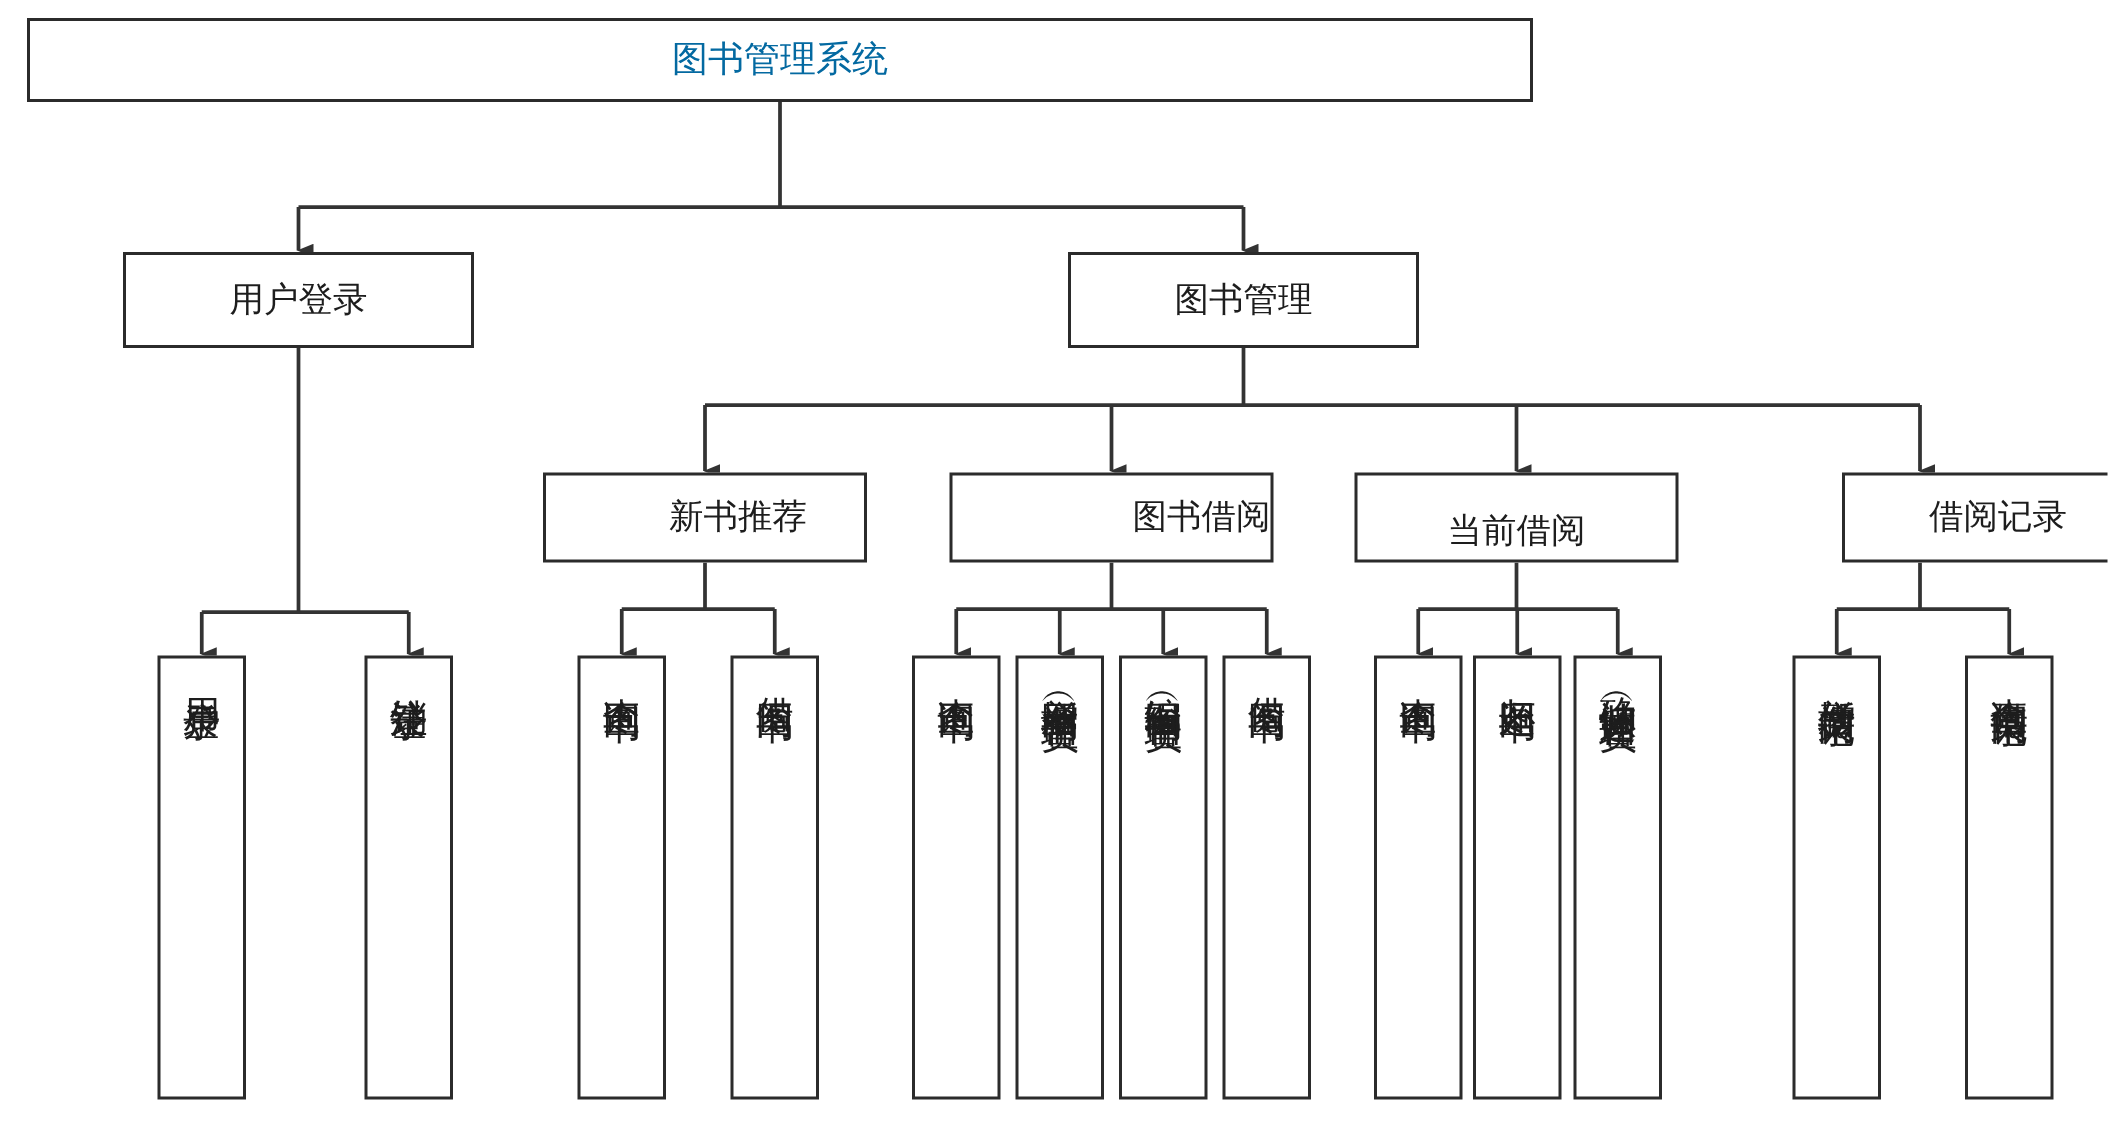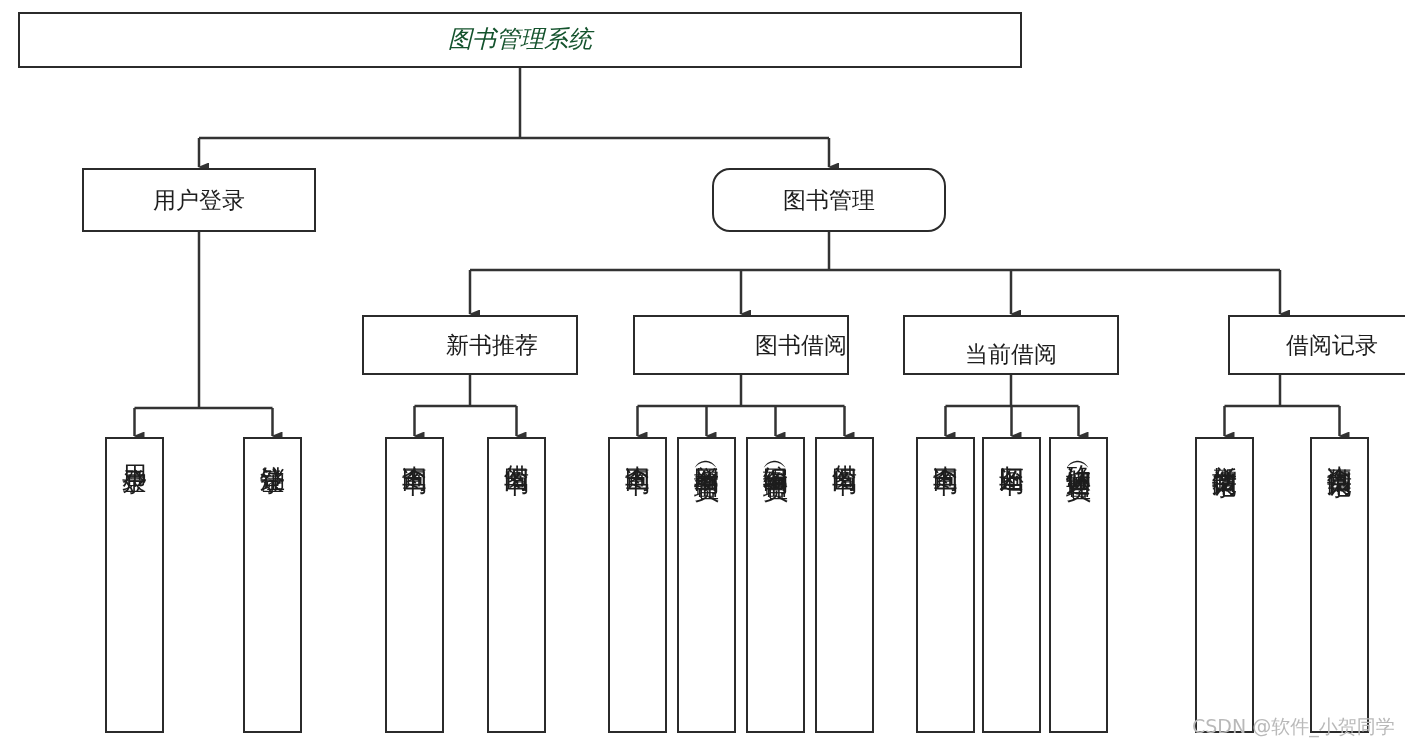--- a/index.html
+++ b/index.html
@@ -113,26 +113,26 @@
         <line x1="1078.5" y1="406" x2="1078.5" y2="436" stroke="#333333" stroke-width="2.5" marker-end="url(#arrowhead)"></line>
         <line x1="1280" y1="375" x2="1280" y2="406" stroke="#333333" stroke-width="2.5"></line>
         <line x1="1224.5" y1="406" x2="1339.5" y2="406" stroke="#333333" stroke-width="2.5"></line>
         <line x1="1224.5" y1="406" x2="1224.5" y2="436" stroke="#333333" stroke-width="2.5" marker-end="url(#arrowhead)"></line>
         <line x1="1339.5" y1="406" x2="1339.5" y2="436" stroke="#333333" stroke-width="2.5" marker-end="url(#arrowhead)"></line>
       </g>
   </svg>
 
   <div id="node-layer">
       <div class="node horizontal root" style="left: 18px; top: 12px; width: 1004px; height: 56px; border-color: rgb(43, 43, 43); background: rgb(255, 255, 255);">
-        <span class="node-label" style="color: #14532d; font-style: italic;">图书管理系统</span>
+        <span class="node-label" style="color: #0369a1;">图书管理系统</span>
       </div>
       <div class="node horizontal" style="left: 82px; top: 168px; width: 234px; height: 64px; border-color: rgb(43, 43, 43); background: rgb(255, 255, 255);">
         <span class="node-label" style="color: rgb(29, 29, 29);">用户登录</span>
       </div>
-      <div class="node horizontal" style="left: 712px; top: 168px; width: 234px; height: 64px; border-color: rgb(43, 43, 43); background: rgb(255, 255, 255); border-radius: 18px;">
+      <div class="node horizontal" style="left: 712px; top: 168px; width: 234px; height: 64px; border-color: rgb(43, 43, 43); background: rgb(255, 255, 255);">
         <span class="node-label" style="color: rgb(29, 29, 29);">图书管理</span>
       </div>
       <div class="node horizontal" style="left: 362px; top: 315px; width: 216px; height: 60px; border-color: rgb(43, 43, 43); background: rgb(255, 255, 255); padding-left: 44px;">
         <span class="node-label" style="color: rgb(29, 29, 29);">新书推荐</span>
       </div>
       <div class="node horizontal" style="left: 633px; top: 315px; width: 216px; height: 60px; border-color: rgb(43, 43, 43); background: rgb(255, 255, 255); justify-content: flex-end;">
         <span class="node-label" style="color: rgb(29, 29, 29);">图书借阅</span>
       </div>
       <div class="node horizontal" style="left: 903px; top: 315px; width: 216px; height: 60px; border-color: rgb(43, 43, 43); background: rgb(255, 255, 255);">
         <span class="node-label" style="color: rgb(29, 29, 29); margin-top: 18px;">当前借阅</span>
@@ -174,14 +174,13 @@
         <span class="node-label" style="color: rgb(29, 29, 29);">确认归还（管理员）</span>
       </div>
       <div class="node vertical" style="left: 1195px; top: 437px; width: 59px; height: 296px; border-color: rgb(43, 43, 43); background: rgb(255, 255, 255);">
         <span class="node-label" style="color: rgb(29, 29, 29);">新增借阅记录</span>
       </div>
       <div class="node vertical" style="left: 1310px; top: 437px; width: 59px; height: 296px; border-color: rgb(43, 43, 43); background: rgb(255, 255, 255);">
         <span class="node-label" style="color: rgb(29, 29, 29);">查询借阅记录</span>
       </div>
     </div>
 
-  <div class="watermark" style="left: 1192px; top: 714px; color: rgb(185, 185, 185);">CSDN @软件_小贺同学</div>
 </div>
 
 </body></html>

